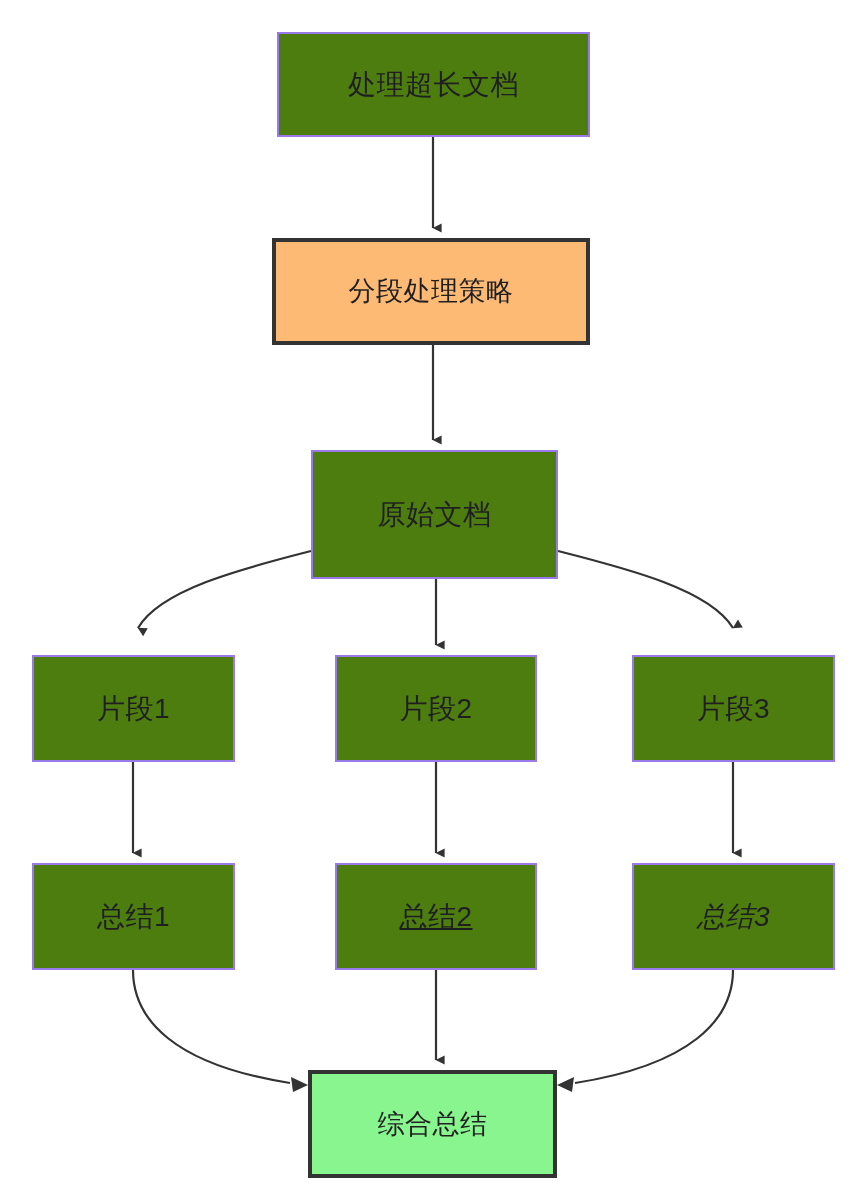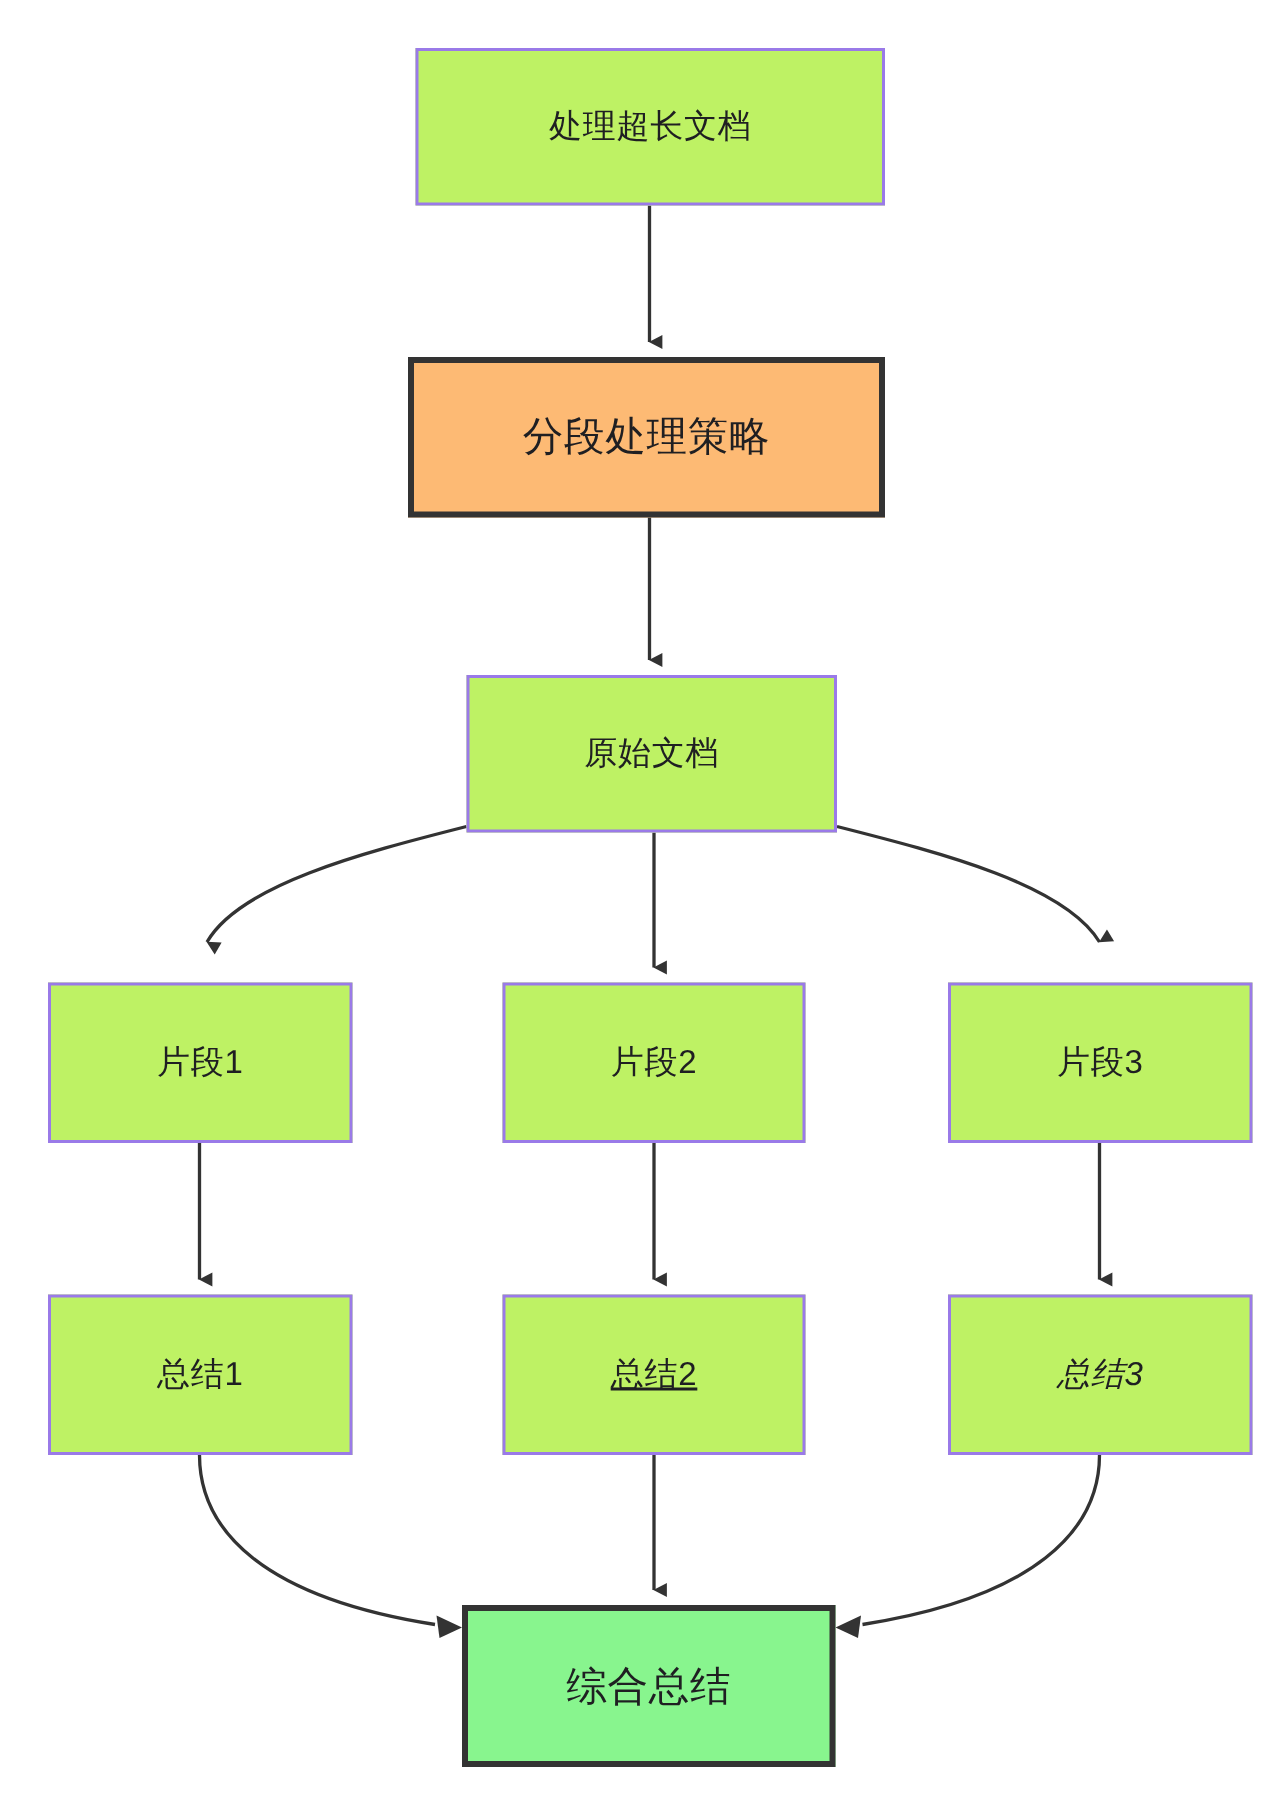--- a/index.html
+++ b/index.html
@@ -34,23 +34,23 @@
     box-sizing: border-box;
     display: flex;
     align-items: center;
     justify-content: center;
     text-align: center;
     line-height: 1.2;
     color: #1f1f22;
     letter-spacing: 0.5px;
   }
   .node-default {
-    background: #bef264;
+    background: #4d7c0f;
     border: 2px solid #9a7ae8;
-    font-size: 22px;
+    font-size: 28px;
   }
   .node-highlight {
     background: #fdba74;
     border: 4px solid #333333;
     font-size: 27px;
   }
   .node-terminal {
     background: #88f58e;
     border: 4px solid #333333;
     font-size: 27px;
@@ -104,21 +104,21 @@
   </svg>
 
   <div class="node node-default" style="left:277px; top:32px; width:313px; height:105px;">
     <span class="node-label">处理超长文档</span>
   </div>
 
   <div class="node node-highlight" style="left:272px; top:238px; width:318px; height:107px;">
     <span class="node-label">分段处理策略</span>
   </div>
 
-  <div class="node node-default" style="left:311px; top:450px; width:247px; height:105px;">
+  <div class="node node-default" style="left:311px; top:450px; width:247px; height:129px;">
     <span class="node-label">原始文档</span>
   </div>
 
   <div class="node node-default" style="left:32px; top:655px; width:203px; height:107px;text-align:center;">
     <span class="node-label">片段1</span>
   </div>
 
   <div class="node node-default" style="left:335px; top:655px; width:202px; height:107px;">
     <span class="node-label">片段2</span>
   </div>

